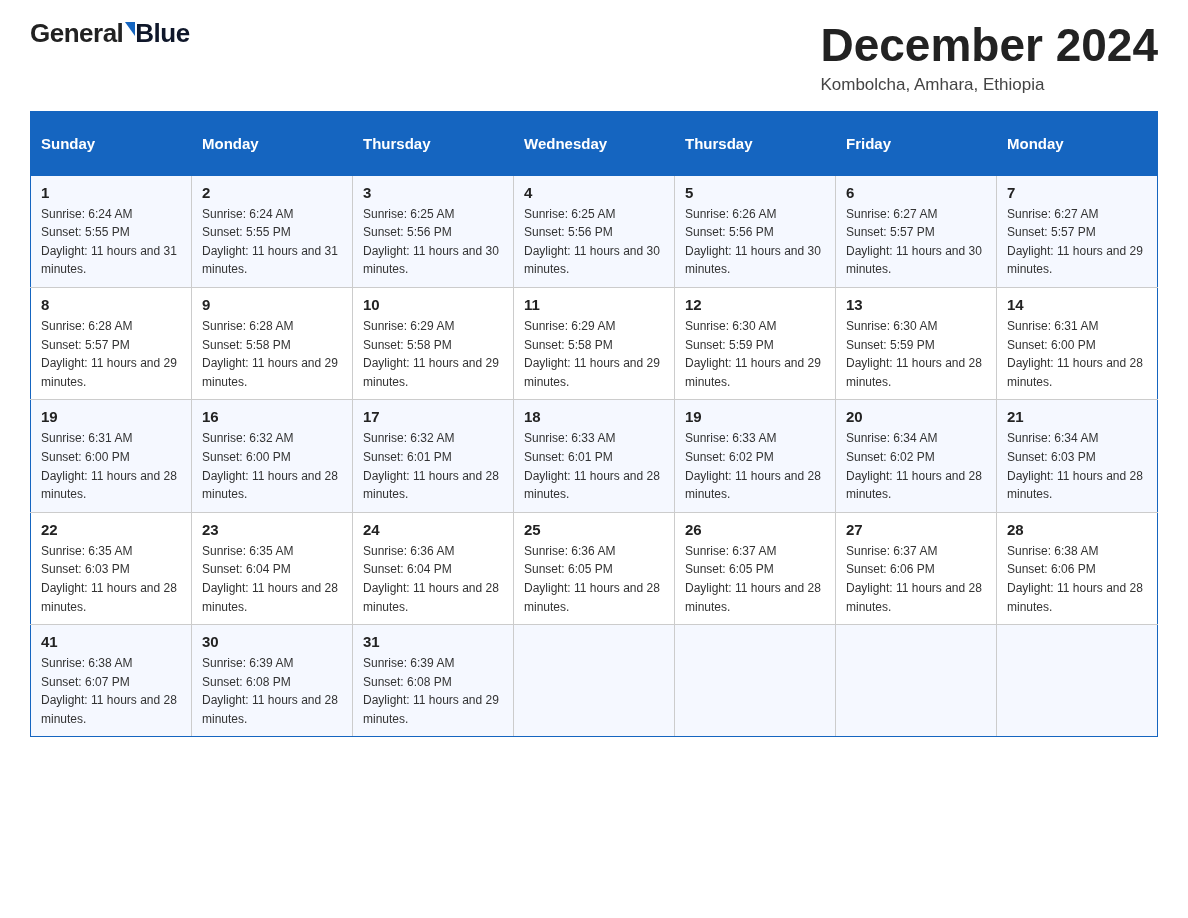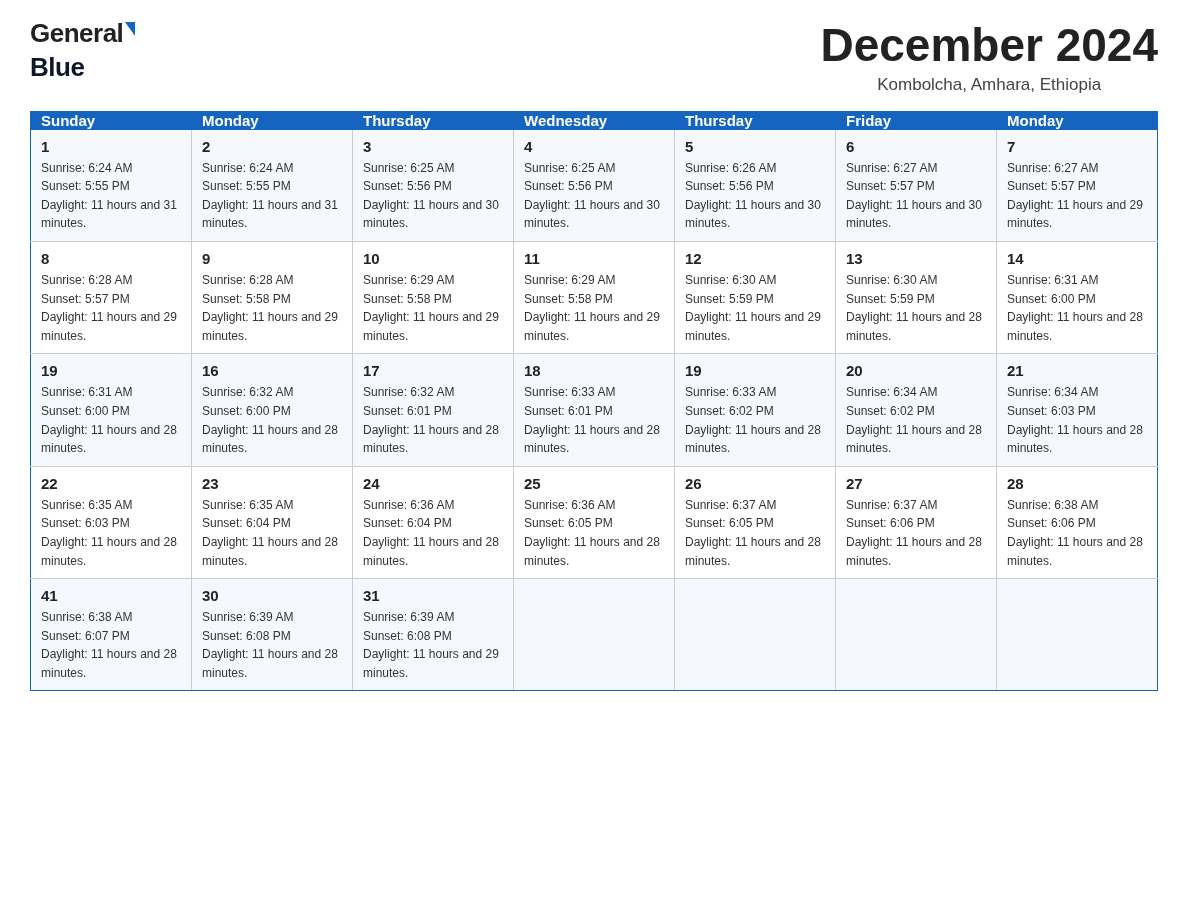--- a/index.html
+++ b/index.html
@@ -11,23 +11,22 @@
       min-height: 918px;
     }
     .header {
       display: flex;
       justify-content: space-between;
       align-items: flex-start;
       margin-bottom: 16px;
     }
     .logo {
       display: flex;
-      flex-direction: column;
+      flex-direction: row;
       line-height: 1;
-      gap: 8px;
     }
     .logo-general {
       font-size: 26px;
       font-weight: bold;
       color: #222;
       letter-spacing: -0.5px;
     }
     .logo-blue {
       font-size: 26px;
       font-weight: bold;
@@ -40,21 +39,21 @@
       height: 0;
       border-left: 10px solid transparent;
       border-right: 0px solid transparent;
       border-top: 14px solid #1565C0;
       margin-left: 2px;
       vertical-align: middle;
       position: relative;
       top: -4px;
     }
     .title-block {
-      text-align: center;
+      text-align: left;
     }
     .month-year {
       font-size: 46px;
       font-weight: bold;
       color: #222;
       line-height: 1.1;
     }
     .location {
       font-size: 17px;
       color: #444;
@@ -63,21 +62,21 @@
     table {
       width: 100%;
       border-collapse: collapse;
       table-layout: fixed;
     }
     thead tr th {
       background-color: #1565C0;
       color: #fff;
       font-size: 15px;
       font-weight: bold;
-      padding: 0 10px;
+      padding: 23px 10px;
       text-align: left;
       border: 1px solid #1565C0;
     }
     tbody tr td {
       vertical-align: top;
       padding: 8px 10px;
       border: 1px solid #ccc;
       font-size: 12.5px;
       color: #333;
       height: 110px;

